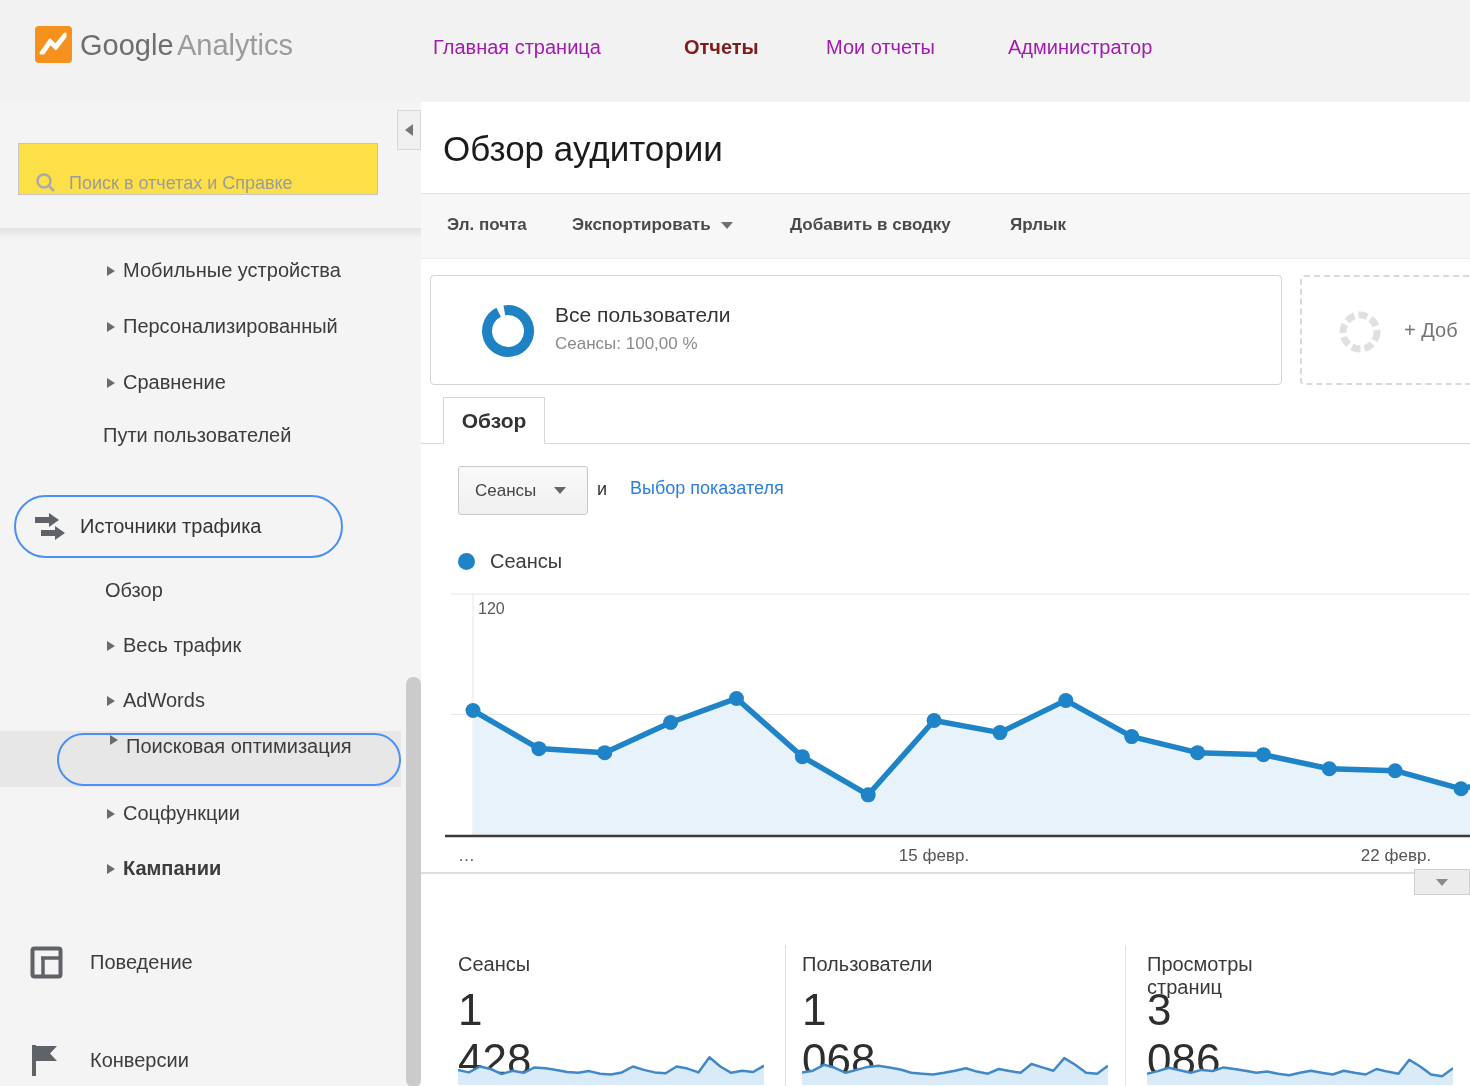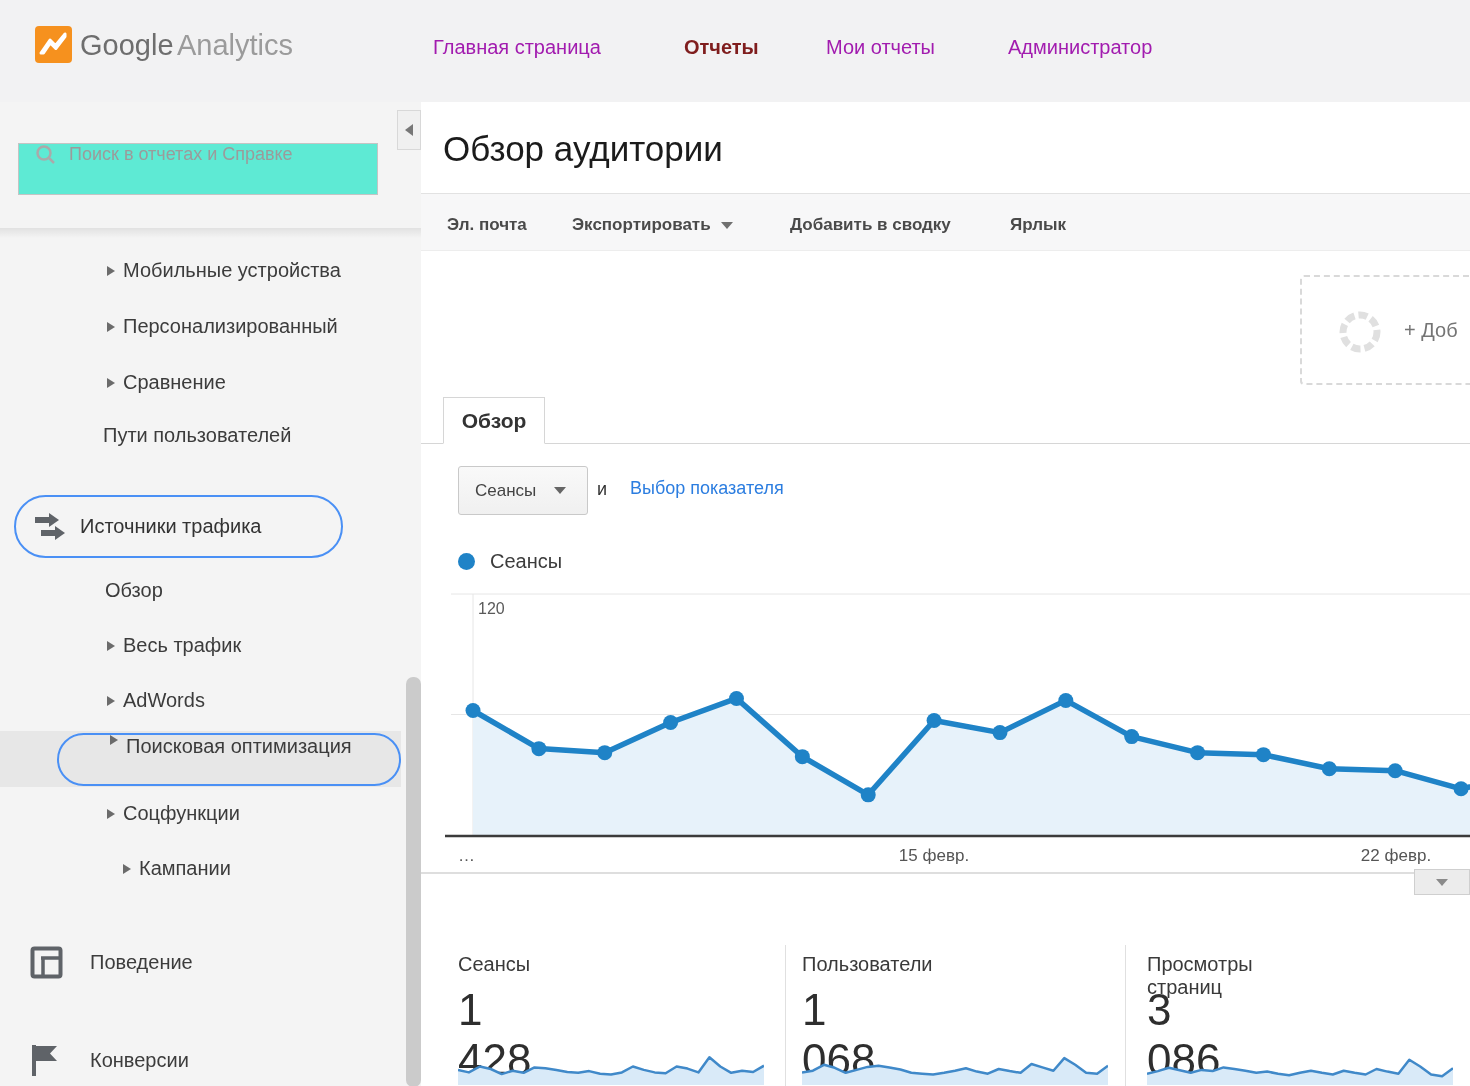--- a/index.html
+++ b/index.html
@@ -16,21 +16,21 @@
   .nav-item { position:absolute; top:36px; font-size:20px; color:#a21caf; cursor:pointer; }
   .nav-item.active { color:#7f1d1d; font-weight:bold;text-align:center; }
   #nav-underline { position:absolute; left:684px; bottom:0; width:89px; height:6px; background:#3079e8; }
 
   
   #sidebar { position:absolute; left:0; top:102px; width:421px; height:984px; background:#f4f4f4; }
   #collapse-btn { position:absolute; left:397px; top:8px; width:24px; height:40px;
     background:#f0f0f0; border:1px solid #d8d8d8; display:flex; align-items:center; justify-content:center; cursor:pointer; }
   .tri-left { width:0; height:0; border-top:6px solid transparent; border-bottom:6px solid transparent; border-right:8px solid #777; }
   #search-box { position:absolute; left:18px; top:41px; width:360px; height:52px;
-    background:#5eead4; border:1px solid #c4c4c4; display:flex; align-items:flex-start; }
+    background:#fde047; border:1px solid #c4c4c4; display:flex; align-items:flex-end; }
   #search-box input { border:none; outline:none; font-size:18px; color:#555; width:290px;
     font-family:"Liberation Sans", sans-serif; background:transparent; }
   #search-box input::placeholder { color:#9b9b9b; }
   #search-icon { margin:0 12px 0 16px; }
   #search-shadow { position:absolute; left:0; top:126px; width:421px; height:10px;
     background:linear-gradient(rgba(0,0,0,0.08), rgba(0,0,0,0)); }
 
   .side-item { position:absolute; font-size:20px; color:#3c3c3c; cursor:pointer; display:flex; align-items:center; }
   .tri-right { width:0; height:0; border-left:8px solid #6b6b6b; border-top:5px solid transparent;
     border-bottom:5px solid transparent; margin-right:8px; flex:none; }
@@ -41,21 +41,21 @@
   #seo-pill { position:absolute; left:57px; top:631px; width:344px; height:53px; background:#e7e7e7;
     border:2px solid #4a90f5; border-radius:27px; display:flex; align-items:flex-start; cursor:pointer; }
   #seo-pill .tri-right { margin-left:51px; }
   #seo-pill .label { font-size:20px; color:#3c3c3c; }
   #side-scrollbar { position:absolute; left:406px; top:575px; width:15px; height:410px; background:#cbcbcb; border-radius:7px; }
   .side-icon { position:absolute; left:30px; }
 
   
   #main { position:absolute; left:421px; top:102px; width:1049px; height:984px; background:#fff; }
   #page-title { position:absolute; left:22px; top:27px; font-size:35px; font-weight:normal; color:#1b1b1b; }
-  #toolbar { position:absolute; left:0; top:91px; width:1049px; height:58px; background:#f7f7f8;
+  #toolbar { position:absolute; left:0; top:91px; width:1049px; height:66px; background:#f7f7f8;
     border-top:1px solid #e2e2e2; border-bottom:1px solid #ededed; }
   .tool-btn { position:absolute; top:21px; font-size:17px; font-weight:bold; color:#4a4a4a; cursor:pointer;
     display:flex; align-items:center; }
   .caret-down { width:0; height:0; border-left:6px solid transparent; border-right:6px solid transparent;
     border-top:7px solid #707070; margin-left:10px; }
 
   #segment-card { position:absolute; left:9px; top:173px; width:852px; height:110px;
     background:#fff; border:1px solid #d4d4d4; border-radius:4px; cursor:pointer; }
   #segment-card .title { position:absolute; left:124px; top:27px; font-size:21px; color:#333; }
   #segment-card .subtitle { position:absolute; left:124px; top:58px; font-size:17px; color:#8a8a8a; }
@@ -170,21 +170,21 @@
   <div id="seo-band"></div>
   <div id="seo-pill">
     <span class="tri-right"></span>
     <span class="label">Поисковая оптимизация</span>
   </div>
 
   <div class="side-item" style="left:107px; top:700px;">
     <span class="tri-right"></span>
     <span>Соцфункции</span>
   </div>
-  <div class="side-item" style="left:123px; top:755px;">
+  <div class="side-item" style="left:107px; top:755px;font-weight:bold;">
     <span class="tri-right"></span>
     <span>Кампании</span>
   </div>
 
   <div class="side-item" style="left:30px; top:844px;">
     <svg width="33" height="33" viewBox="0 0 33 33" style="margin-right:27px;">
       <rect x="2.5" y="2.5" width="28" height="28" fill="none" stroke="#5f6368" stroke-width="4" rx="2"></rect>
       <line x1="13" y1="12" x2="13" y2="30" stroke="#5f6368" stroke-width="3.5"></line>
       <line x1="11" y1="12" x2="30" y2="12" stroke="#5f6368" stroke-width="3.5"></line>
     </svg>
@@ -213,20 +213,27 @@
       <span class="caret-down"></span>
     </div>
     <div class="tool-btn" style="left:369px">
       <span>Добавить в сводку</span>
     </div>
     <div class="tool-btn" style="left:589px">
       <span>Ярлык</span>
     </div>
   </div>
 
+  <div id="segment-card">
+    <svg style="position:absolute; left:50px; top:28px;" width="54" height="54" viewBox="0 0 54 54">
+      <circle cx="27" cy="27" r="21" fill="none" stroke="#1f82c4" stroke-width="10" stroke-dasharray="125 7" transform="rotate(-100 27 27)"></circle>
+    </svg>
+    <div class="title">Все пользователи</div>
+    <div class="subtitle">Сеансы: 100,00 %</div>
+  </div>
 
   <div id="add-segment-card">
     <svg style="position:absolute; left:36px; top:33px;" width="44" height="44" viewBox="0 0 44 44">
       <circle cx="22" cy="22" r="17" fill="none" stroke="#e0e0e0" stroke-width="7" stroke-dasharray="9 4"></circle>
     </svg>
     <span class="add-label">+ Доб</span>
   </div>
 
   <div id="tab-line"></div>
   <div id="tab-overview">

